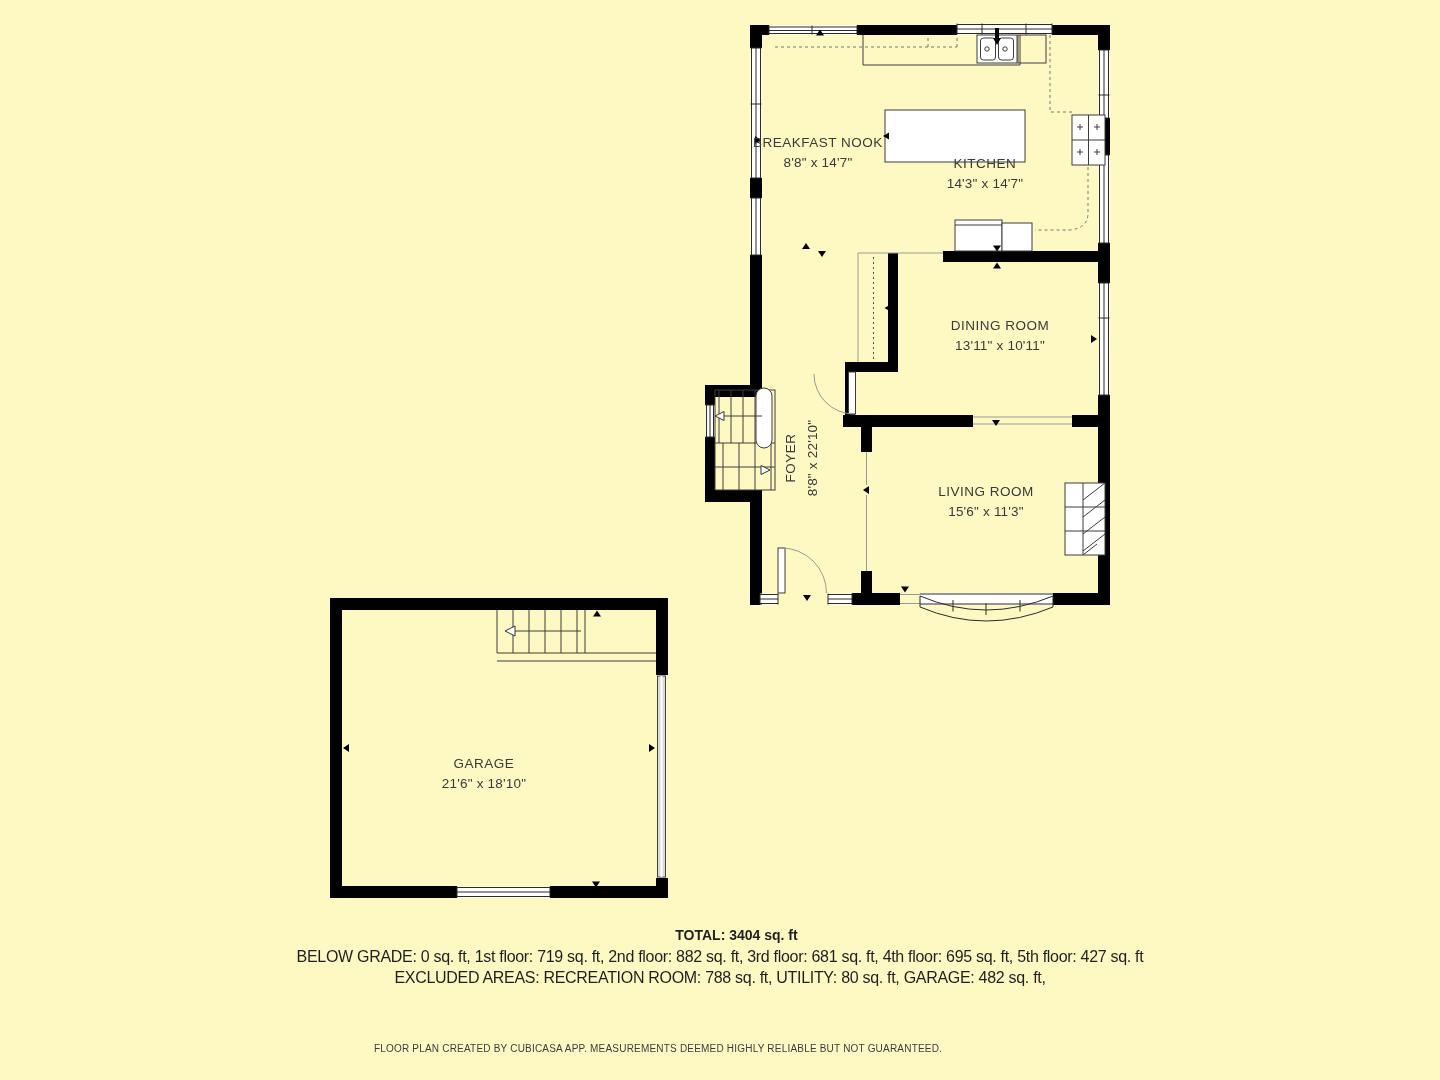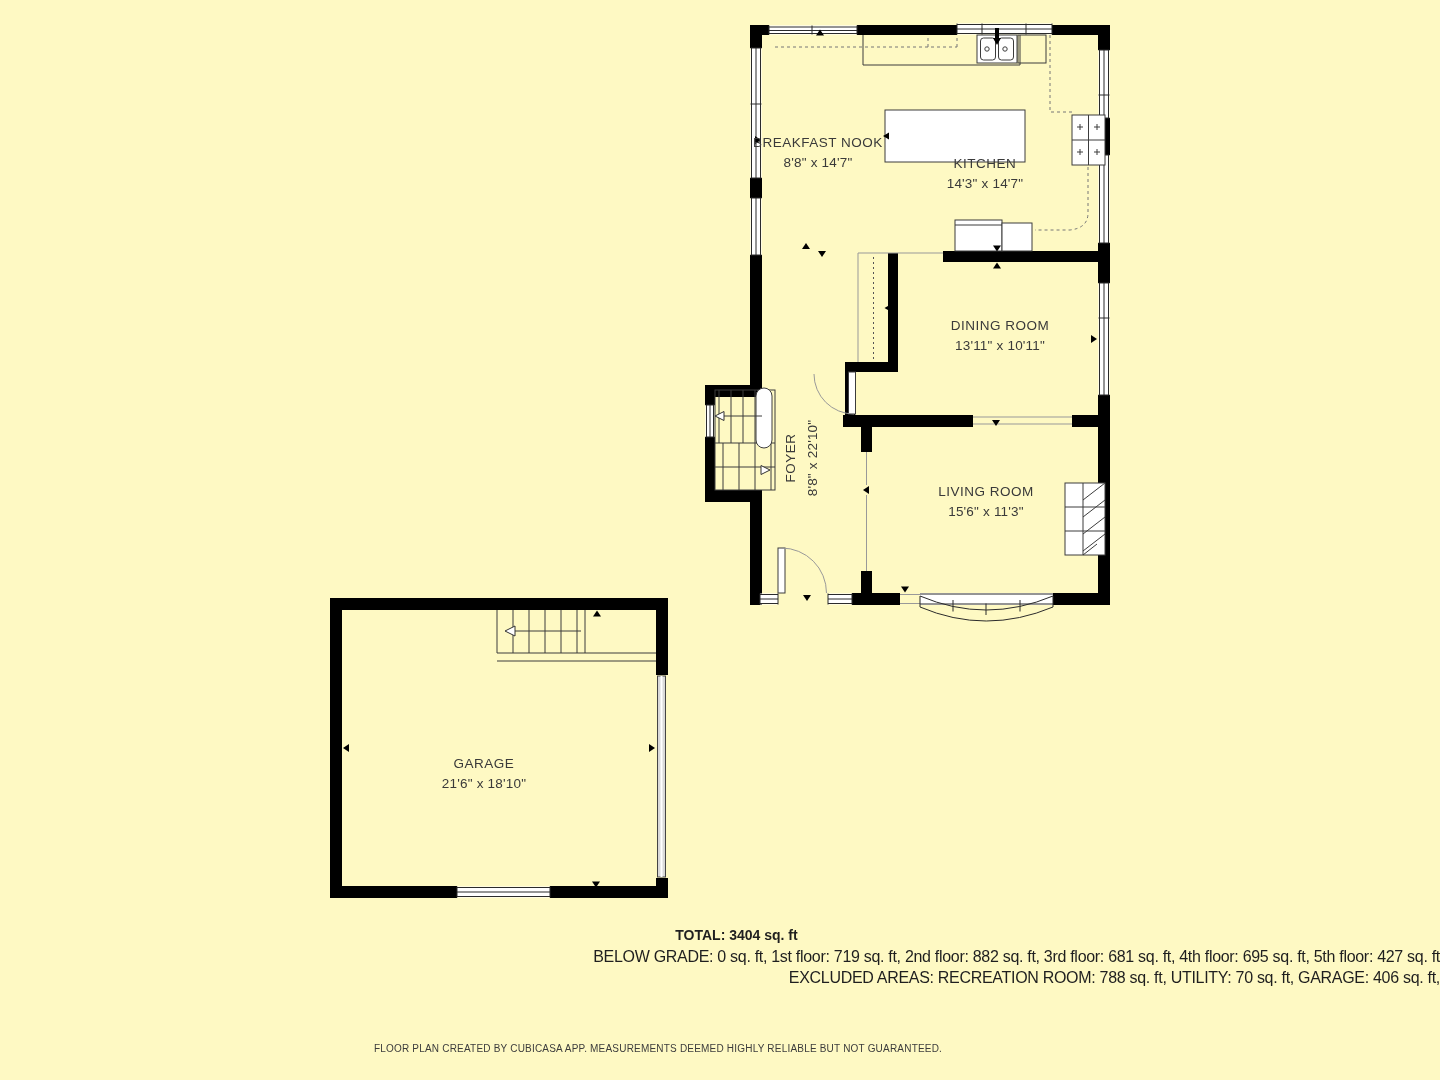--- a/index.html
+++ b/index.html
@@ -13,21 +13,21 @@
   .fix{stroke:#3c3c3c;stroke-width:1;fill:#fff;}
   .fixl{stroke:#3c3c3c;stroke-width:1;fill:none;}
   .win{fill:#fff;}
   .winl{stroke:#2b2b2b;stroke-width:1;fill:none;}
   .mark{fill:#000;stroke:none;}
   .openhead{fill:#fff;stroke:#333;stroke-width:1;}
   .room-name{font-size:13.5px;fill:var(--label,#3a3a3a);letter-spacing:.5px;}
   .room-dims{font-size:13.5px;fill:var(--label,#3a3a3a);letter-spacing:.2px;}
   .summary{position:absolute;left:0;top:924px;width:1440px;text-align:center;color:var(--text,#1f1f1f);}
   .summary .total{font-size:14px;font-weight:bold;line-height:22px;padding-left:33px;}
-  .summary .line{font-size:16px;line-height:21px;letter-spacing:-0.3px;text-align:right;}
+  .summary .line{font-size:16px;line-height:21px;letter-spacing:-0.3px;}
   .footer{position:absolute;left:0;top:1043px;width:1316px;text-align:center;
           font-size:10px;color:#3c3c3c;letter-spacing:.2px;}
 </style>
 </head>
 <body>
 
 <div class="canvas">
 
 <svg width="1440" height="930" viewBox="0 0 1440 930">
 
@@ -244,18 +244,18 @@
     <text class="room-dims" x="986" y="516" text-anchor="middle">15'6" x 11'3"</text>
 
     <text class="room-name" x="484" y="768" text-anchor="middle">GARAGE</text>
     <text class="room-dims" x="484" y="788" text-anchor="middle">21'6" x 18'10"</text>
   </g>
 </svg>
 
 <div class="summary">
   <div class="total">TOTAL: 3404 sq. ft</div>
   <div class="line">BELOW GRADE: 0 sq. ft, 1st floor: 719 sq. ft, 2nd floor: 882 sq. ft, 3rd floor: 681 sq. ft, 4th floor: 695 sq. ft, 5th floor: 427 sq. ft</div>
-  <div class="line">EXCLUDED AREAS: RECREATION ROOM: 788 sq. ft, UTILITY: 70 sq. ft, GARAGE: 406 sq. ft,</div>
+  <div class="line">EXCLUDED AREAS: RECREATION ROOM: 788 sq. ft, UTILITY: 80 sq. ft, GARAGE: 482 sq. ft,</div>
 </div>
 
 <div class="footer">FLOOR PLAN CREATED BY CUBICASA APP. MEASUREMENTS DEEMED HIGHLY RELIABLE BUT NOT GUARANTEED.</div>
 
 </div>
 
 </body></html>

